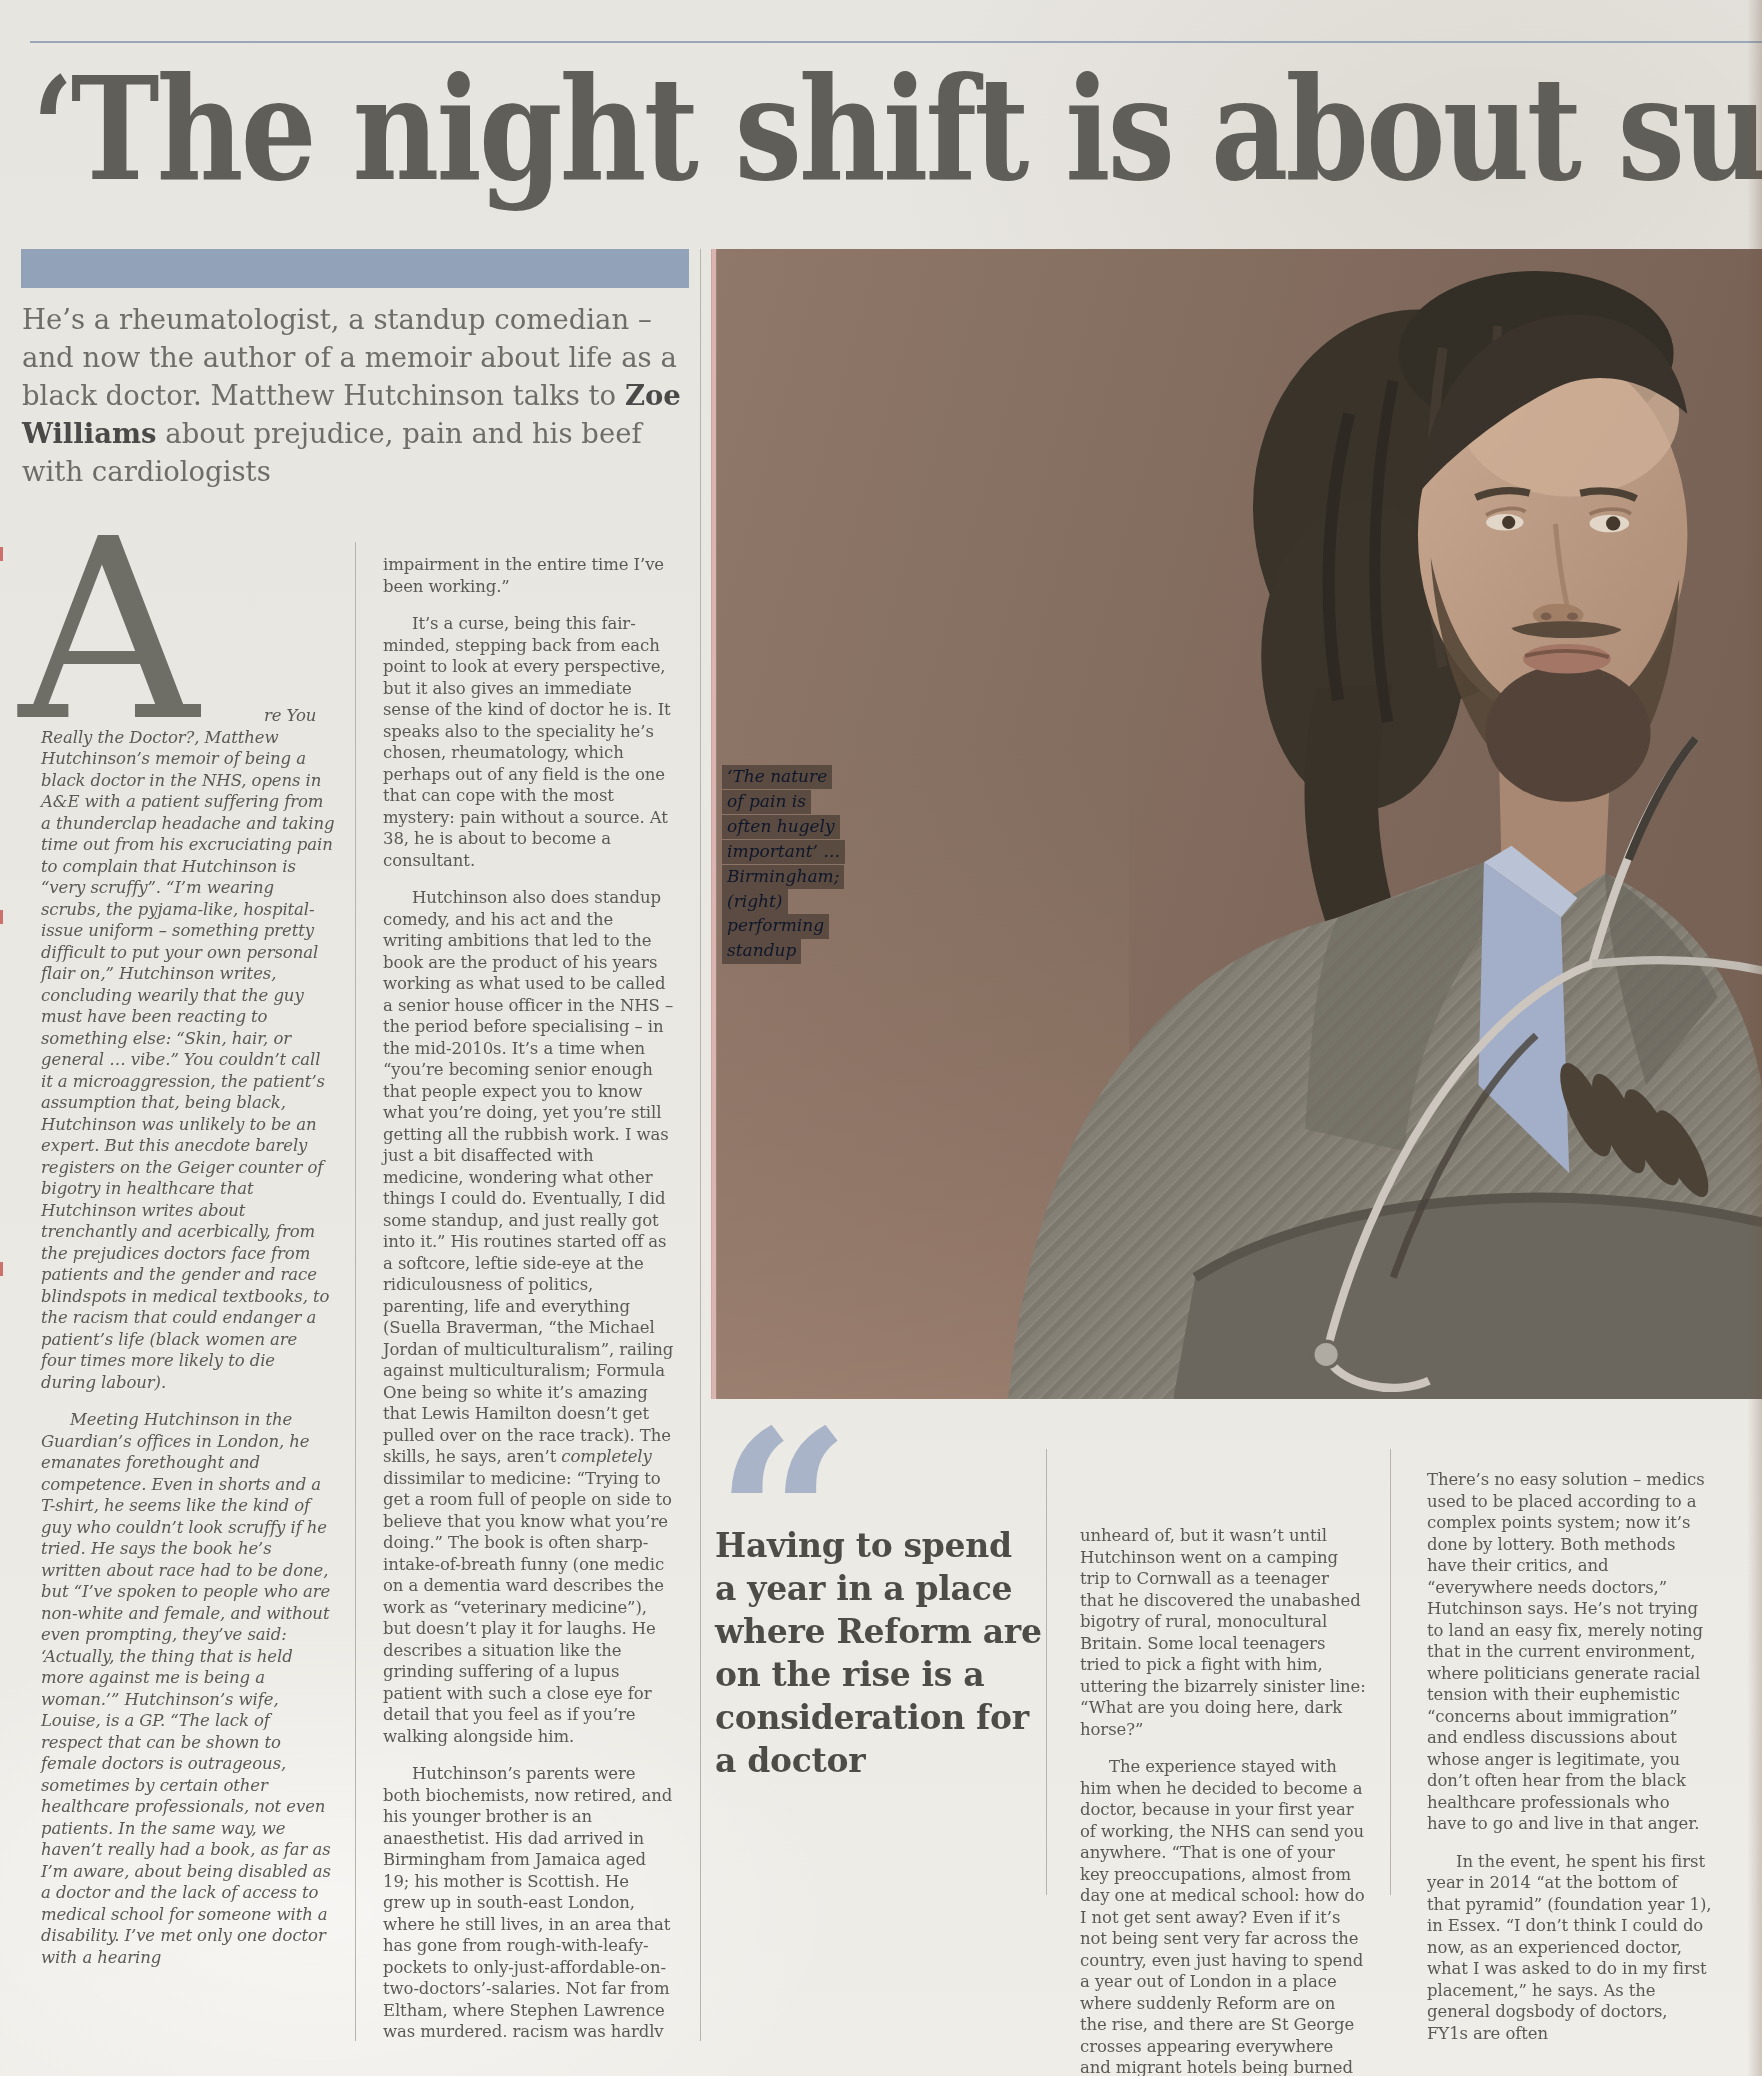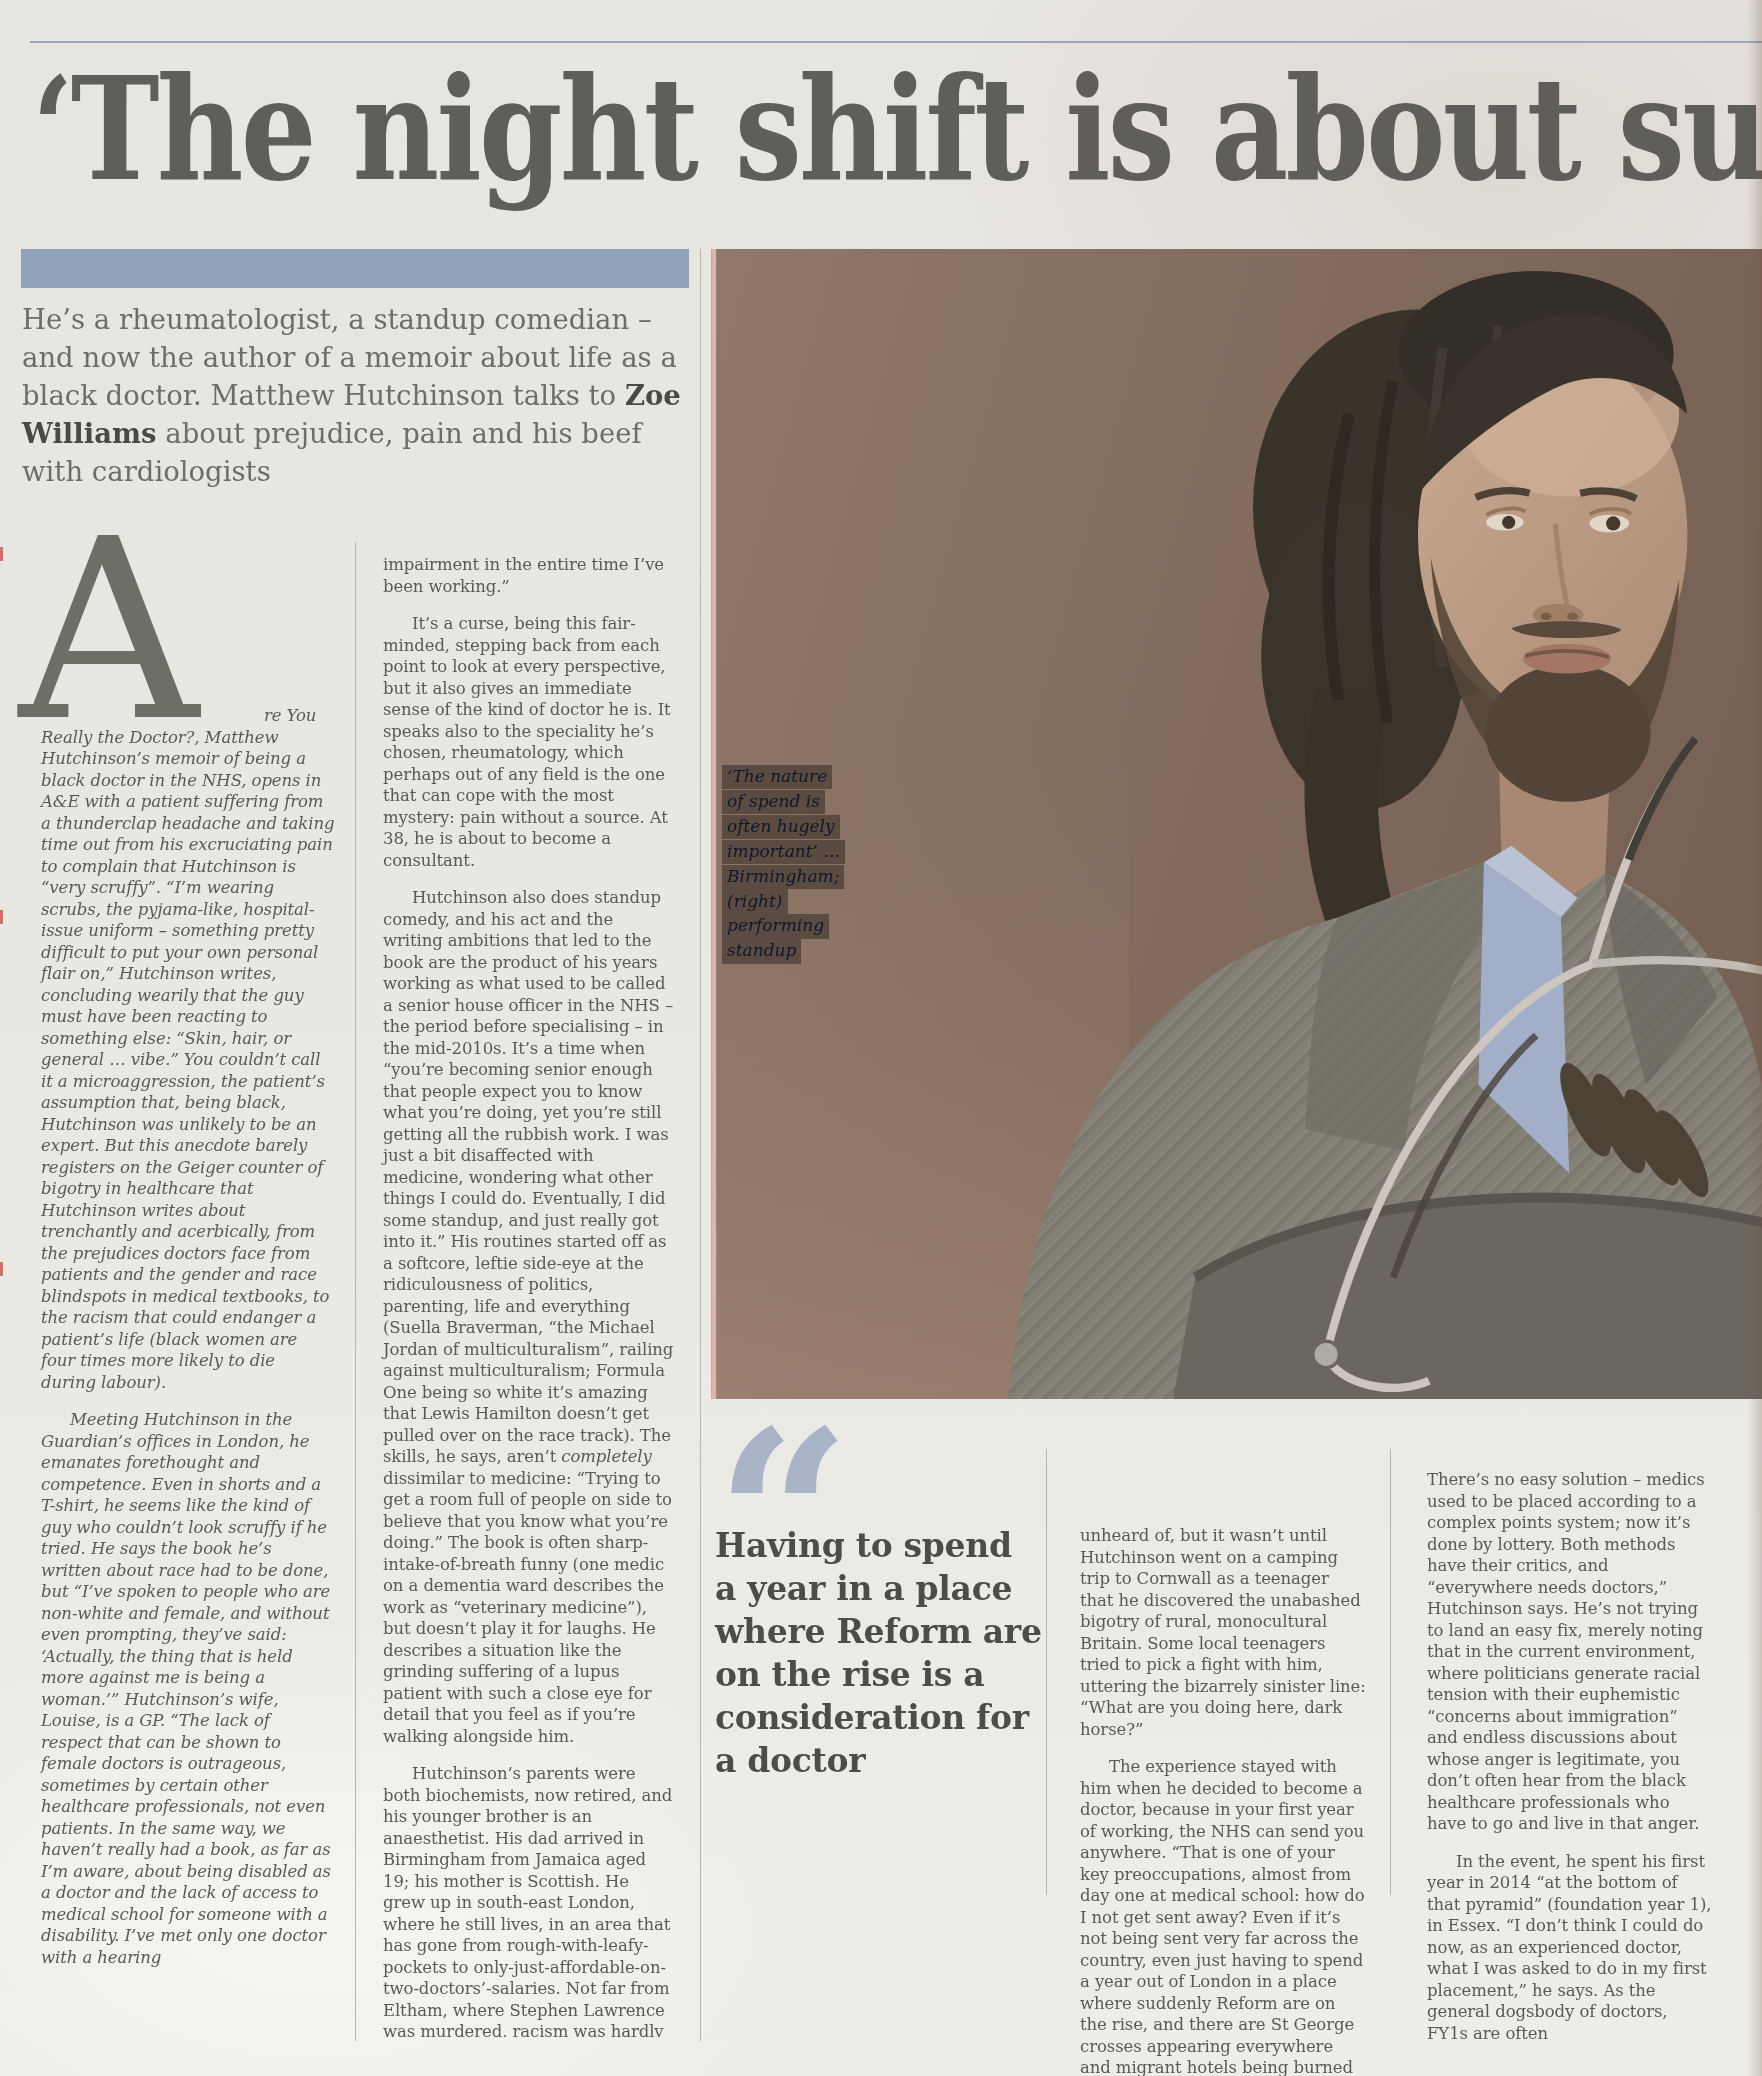--- a/index.html
+++ b/index.html
@@ -165,21 +165,21 @@
       <path d="M1602,1300 C1710,1288 1820,1292 1912,1312" stroke="#c9c4bd" stroke-width="15" fill="none"></path>
       <path d="M1790,890 C1740,950 1700,1030 1668,1110" stroke="#45403a" stroke-width="15" fill="none"></path>
       <path d="M1500,1430 C1400,1520 1300,1700 1240,1870" stroke="#4a443d" stroke-width="13" fill="none" opacity=".8"></path>
       <circle cx="1118" cy="2010" r="24" fill="#b7b2ab" stroke="#6f6a62" stroke-width="6"></circle>
 
       <rect x="0" y="0" width="1912" height="2091" fill="#3a2c24" opacity=".06"></rect>
     </svg>
 
     <div class="caption">
       <span>‘The nature</span><br>
-      <span>of spend is</span><br>
+      <span>of pain is</span><br>
       <span>often hugely</span><br>
       <span>important’ …</span><br>
       <span>Birmingham;</span><br>
       <span>(right)</span><br>
       <span>performing</span><br>
       <span>standup</span>
     </div>
   </div>
 
   <div class="vrule" id="ruleA"></div>

